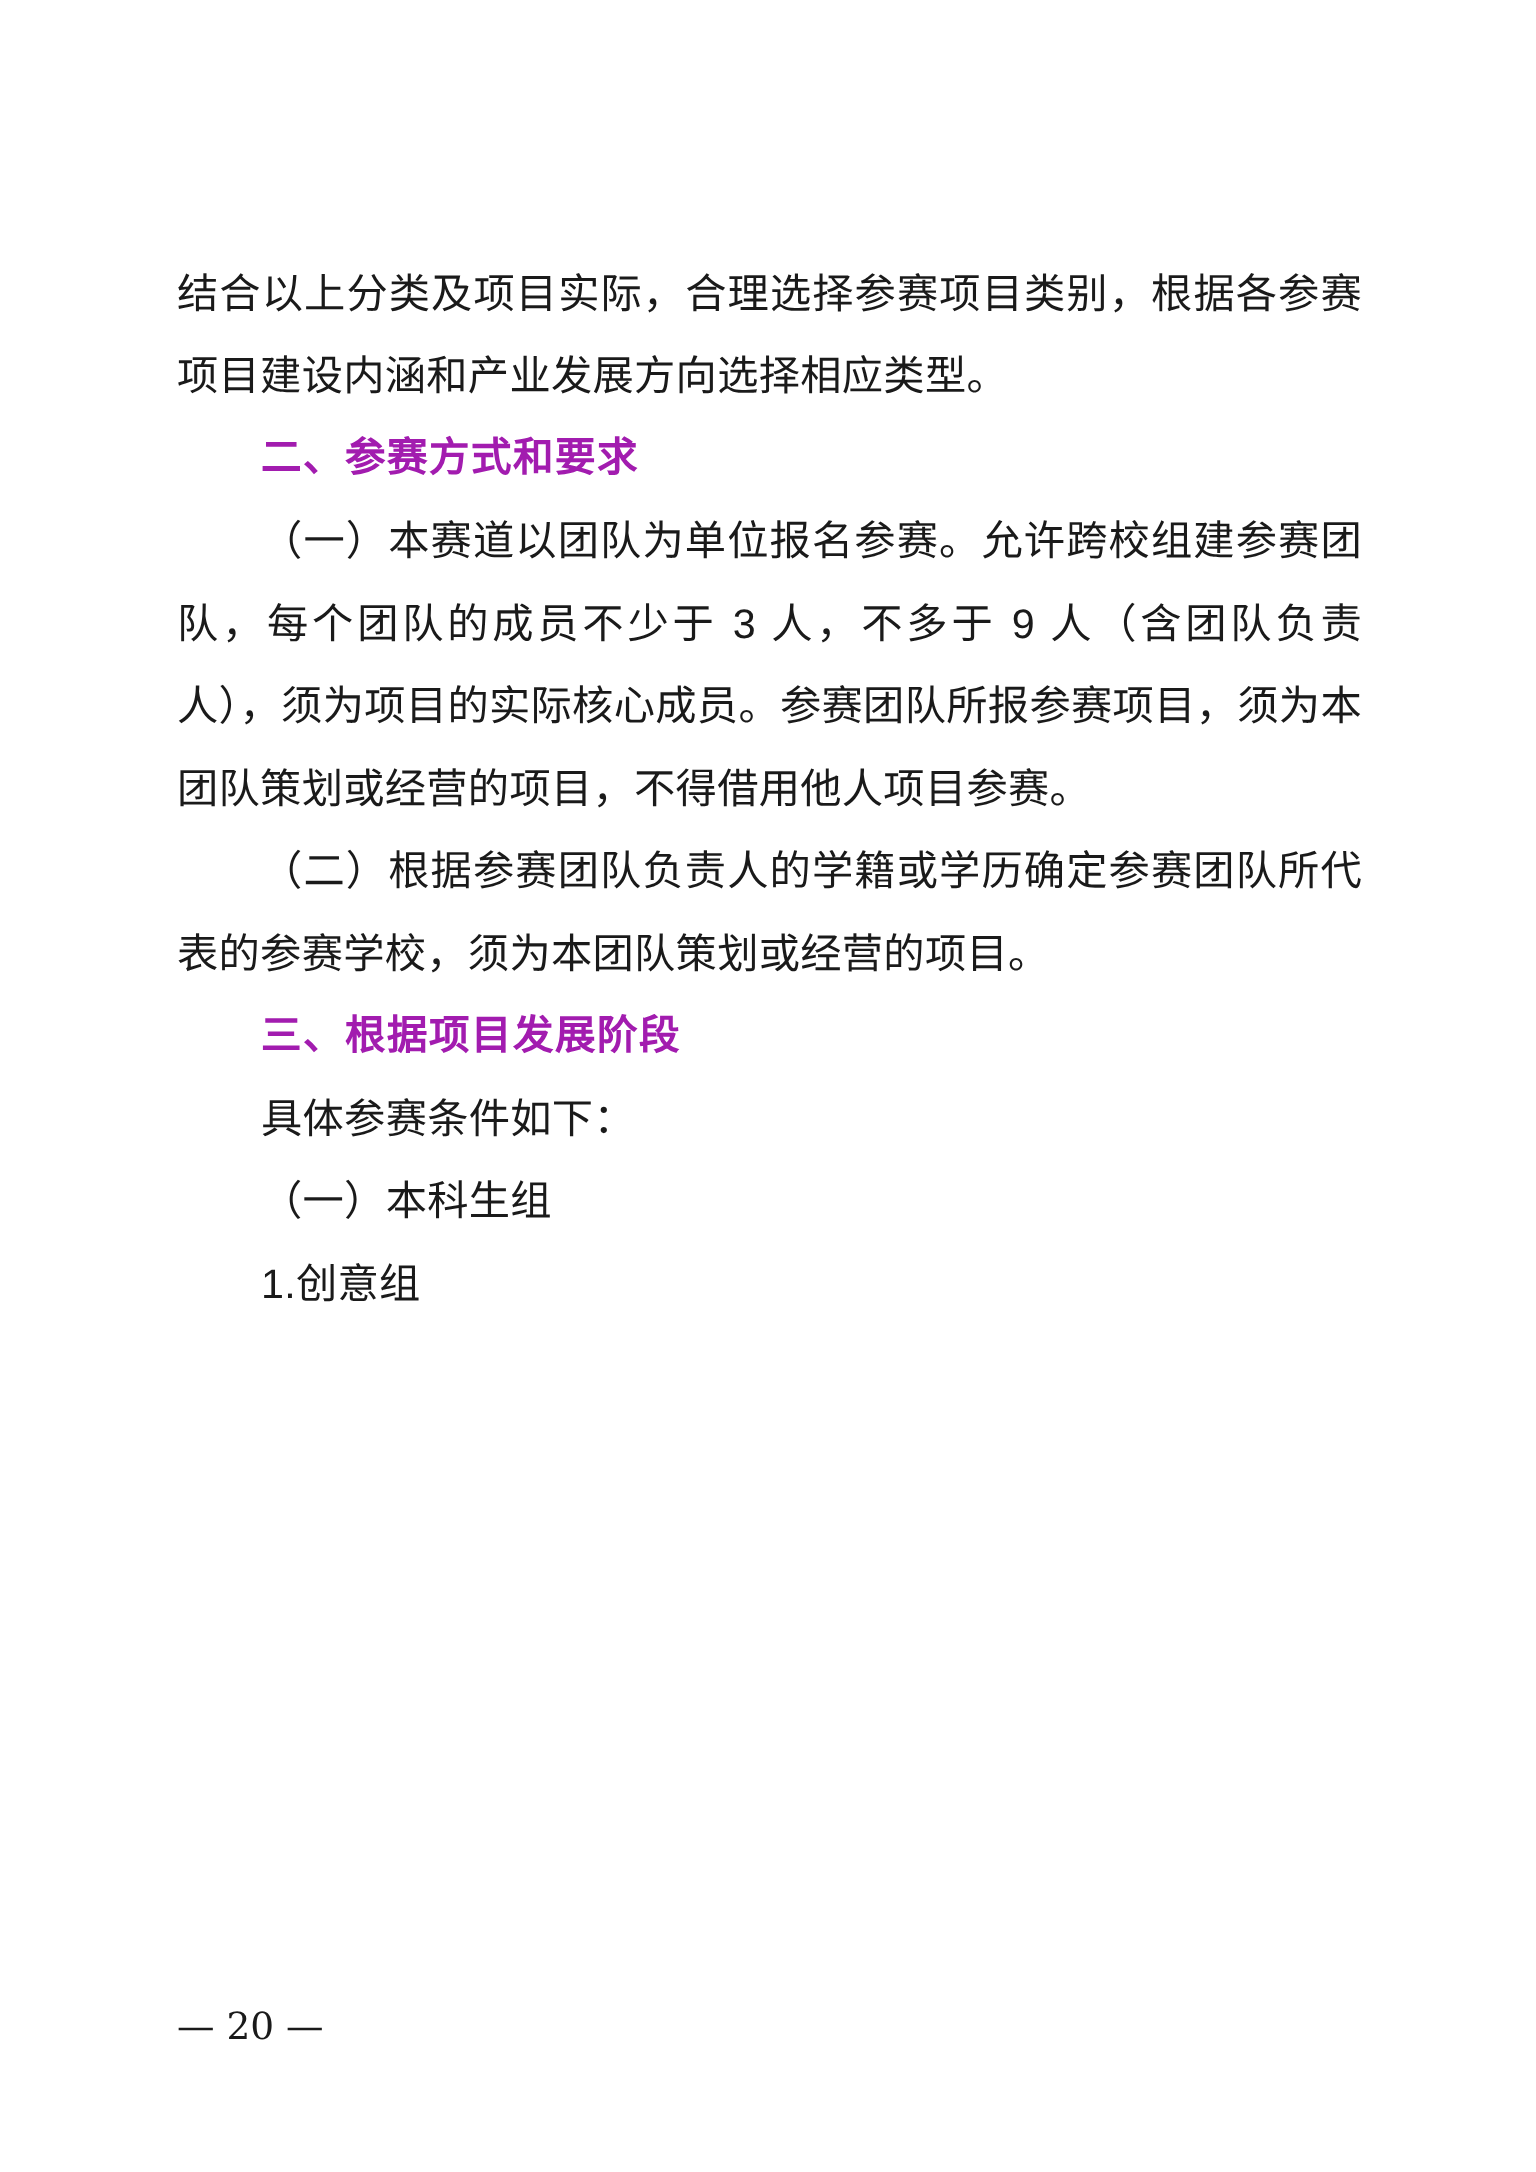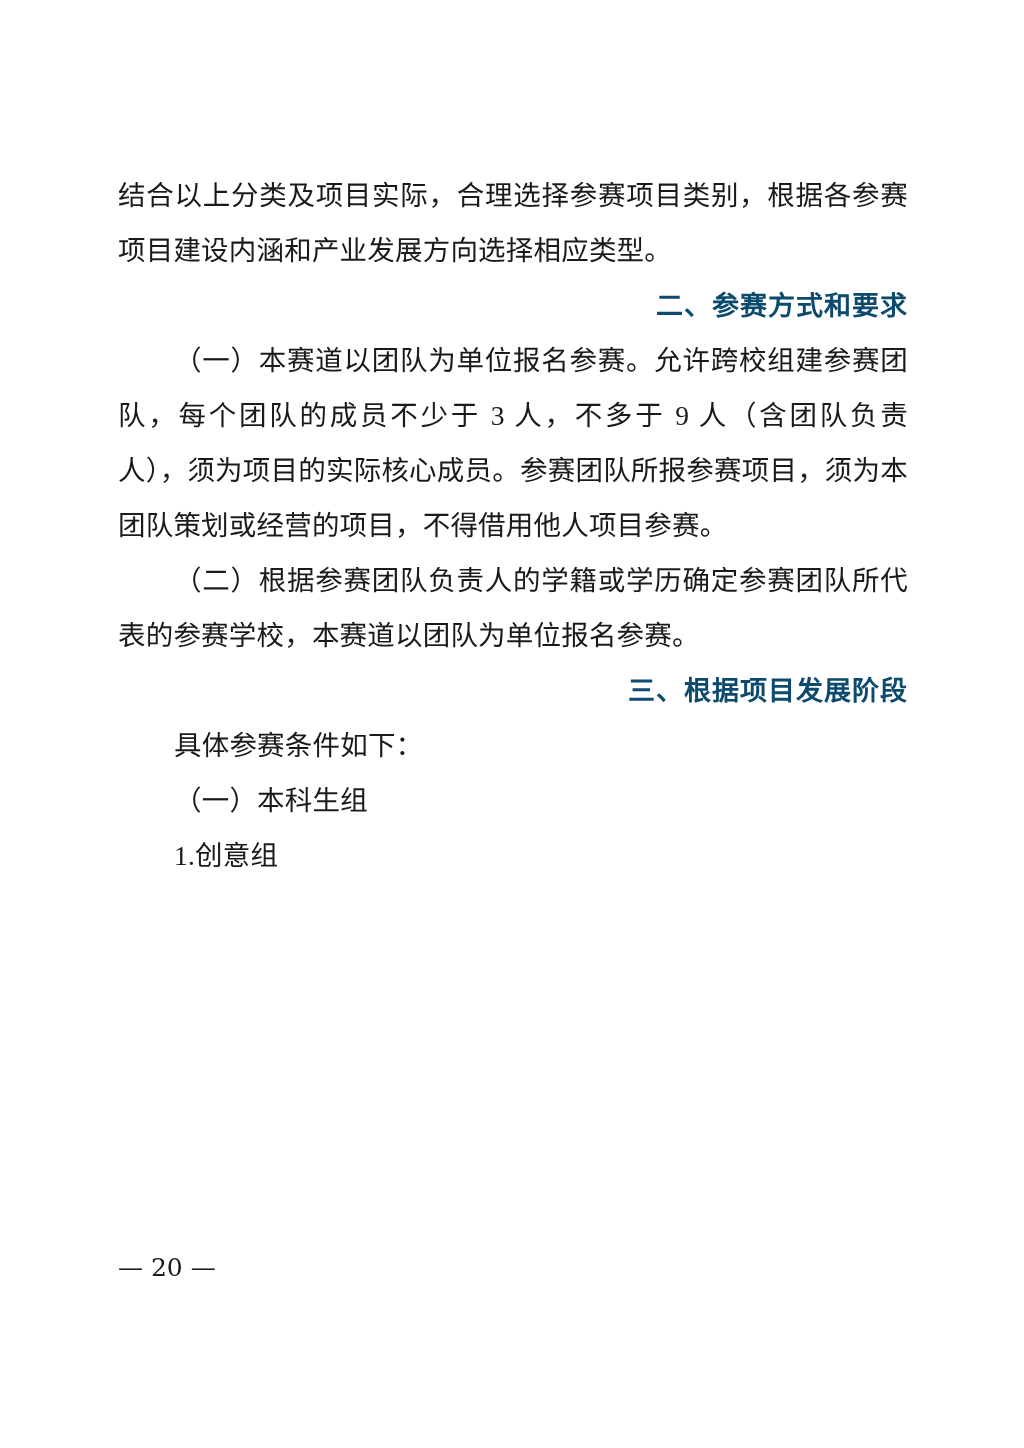--- a/index.html
+++ b/index.html
@@ -16,68 +16,67 @@
     box-sizing: border-box;
     overflow: hidden;
   }
   .content {
     position: absolute;
     left: 118px;
     top: 168px;
     width: 790px;
   }
   .para {
-    font-family: Liberation Serif, serif;
+    font-family: Liberation Sans, sans-serif;
     font-size: 27.5px;
     line-height: 55px;
     color: #1a1a1a;
     text-align: justify;
     text-justify: inter-ideograph;
     margin: 0;
     letter-spacing: 0.2px;
   }
   .indent {
     text-indent: 56px;
   }
   .heading {
     font-family: "DejaVu Sans", "Liberation Sans", sans-serif;
     font-size: 27px;
     font-weight: bold;
     line-height: 55px;
-    color: #0c4a6e;
+    color: #a21caf;
     margin: 0;
     text-indent: 56px;
     letter-spacing: 1px;
-    text-align: right;
   }
   .footer {
     position: absolute;
     left: 118px;
-    top: 1253px;
+    top: 1336px;
     width: 790px;
     font-family: "DejaVu Serif", "Liberation Serif", serif;
     font-size: 25px;
     color: #1a1a1a;
     text-align: left;
   }
 </style>
 </head>
 <body>
 
 <div class="page">
 
   <div class="content">
 
     <p class="para">结合以上分类及项目实际，合理选择参赛项目类别，根据各参赛项目建设内涵和产业发展方向选择相应类型。</p>
 
     <p class="heading">二、参赛方式和要求</p>
 
     <p class="para indent">（一）本赛道以团队为单位报名参赛。允许跨校组建参赛团队，每个团队的成员不少于 3 人，不多于 9 人（含团队负责人），须为项目的实际核心成员。参赛团队所报参赛项目，须为本团队策划或经营的项目，不得借用他人项目参赛。</p>
 
-    <p class="para indent">（二）根据参赛团队负责人的学籍或学历确定参赛团队所代表的参赛学校，本赛道以团队为单位报名参赛。</p>
+    <p class="para indent">（二）根据参赛团队负责人的学籍或学历确定参赛团队所代表的参赛学校，须为本团队策划或经营的项目。</p>
 
 
 
     <p class="heading">三、根据项目发展阶段</p>
 
 
     <p class="para indent">具体参赛条件如下：</p>
 
     <p class="para indent">（一）本科生组</p>
 

